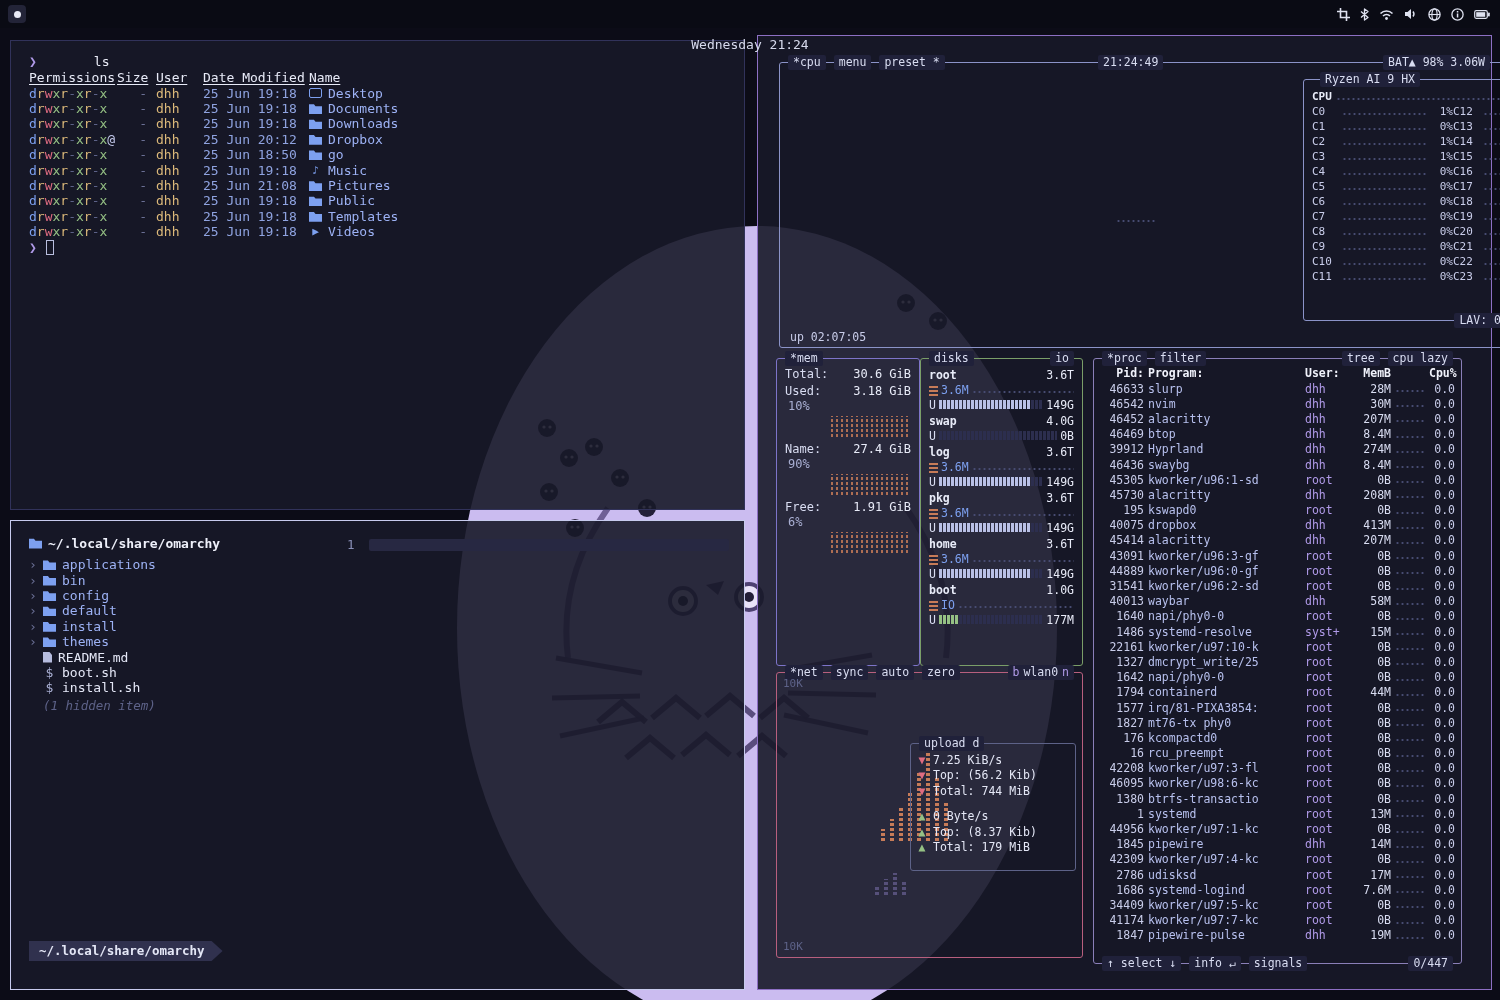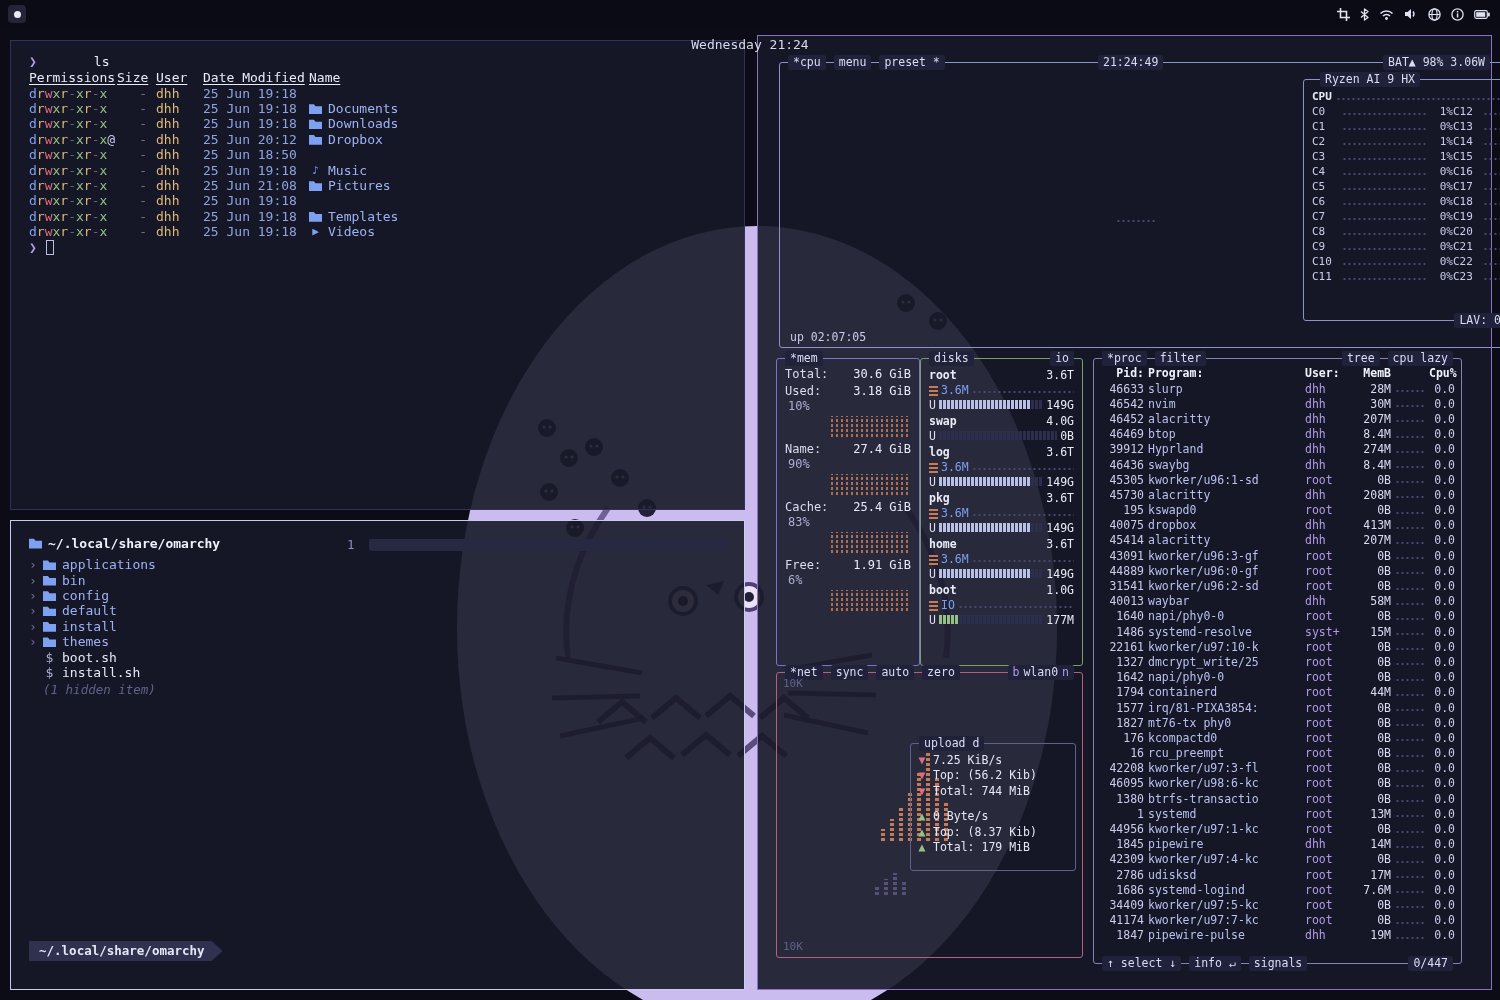--- a/index.html
+++ b/index.html
@@ -268,20 +268,24 @@
     <span class="col-user">User</span>
     <span class="col-date">Date Modified</span>
     <span class="col-name">Name</span>
   </div>
   <div>
       <div class="ls-row">
         <span class="col-perm"><span style="color: rgb(125, 160, 240);">d</span><span style="color: rgb(220, 185, 122);">r</span><span style="color: rgb(224, 108, 130);">w</span><span style="color: rgb(149, 193, 132);">x</span><span style="color: rgb(220, 185, 122);">r</span><span style="color: rgb(93, 98, 136);">-</span><span style="color: rgb(149, 193, 132);">x</span><span style="color: rgb(220, 185, 122);">r</span><span style="color: rgb(93, 98, 136);">-</span><span style="color: rgb(149, 193, 132);">x</span></span>
         <span class="col-size">-</span>
         <span class="col-user">dhh</span>
         <span class="col-date">25 Jun 19:18</span>
+        <span class="col-name">
+          <span class="fic fic-desktop"></span>
+          <span>Desktop</span>
+        </span>
       </div>
       <div class="ls-row">
         <span class="col-perm"><span style="color: rgb(125, 160, 240);">d</span><span style="color: rgb(220, 185, 122);">r</span><span style="color: rgb(224, 108, 130);">w</span><span style="color: rgb(149, 193, 132);">x</span><span style="color: rgb(220, 185, 122);">r</span><span style="color: rgb(93, 98, 136);">-</span><span style="color: rgb(149, 193, 132);">x</span><span style="color: rgb(220, 185, 122);">r</span><span style="color: rgb(93, 98, 136);">-</span><span style="color: rgb(149, 193, 132);">x</span></span>
         <span class="col-size">-</span>
         <span class="col-user">dhh</span>
         <span class="col-date">25 Jun 19:18</span>
         <span class="col-name">
           <span class="fic fic-folder"></span>
           <span>Documents</span>
         </span>
@@ -304,20 +308,24 @@
         <span class="col-name">
           <span class="fic fic-folder"></span>
           <span>Dropbox</span>
         </span>
       </div>
       <div class="ls-row">
         <span class="col-perm"><span style="color: rgb(125, 160, 240);">d</span><span style="color: rgb(220, 185, 122);">r</span><span style="color: rgb(224, 108, 130);">w</span><span style="color: rgb(149, 193, 132);">x</span><span style="color: rgb(220, 185, 122);">r</span><span style="color: rgb(93, 98, 136);">-</span><span style="color: rgb(149, 193, 132);">x</span><span style="color: rgb(220, 185, 122);">r</span><span style="color: rgb(93, 98, 136);">-</span><span style="color: rgb(149, 193, 132);">x</span></span>
         <span class="col-size">-</span>
         <span class="col-user">dhh</span>
         <span class="col-date">25 Jun 18:50</span>
+        <span class="col-name">
+          <span class="fic fic-folder"></span>
+          <span>go</span>
+        </span>
       </div>
       <div class="ls-row">
         <span class="col-perm"><span style="color: rgb(125, 160, 240);">d</span><span style="color: rgb(220, 185, 122);">r</span><span style="color: rgb(224, 108, 130);">w</span><span style="color: rgb(149, 193, 132);">x</span><span style="color: rgb(220, 185, 122);">r</span><span style="color: rgb(93, 98, 136);">-</span><span style="color: rgb(149, 193, 132);">x</span><span style="color: rgb(220, 185, 122);">r</span><span style="color: rgb(93, 98, 136);">-</span><span style="color: rgb(149, 193, 132);">x</span></span>
         <span class="col-size">-</span>
         <span class="col-user">dhh</span>
         <span class="col-date">25 Jun 19:18</span>
         <span class="col-name">
           <span class="fic fic-music">♪</span>
           <span>Music</span>
         </span>
@@ -330,20 +338,24 @@
         <span class="col-name">
           <span class="fic fic-folder"></span>
           <span>Pictures</span>
         </span>
       </div>
       <div class="ls-row">
         <span class="col-perm"><span style="color: rgb(125, 160, 240);">d</span><span style="color: rgb(220, 185, 122);">r</span><span style="color: rgb(224, 108, 130);">w</span><span style="color: rgb(149, 193, 132);">x</span><span style="color: rgb(220, 185, 122);">r</span><span style="color: rgb(93, 98, 136);">-</span><span style="color: rgb(149, 193, 132);">x</span><span style="color: rgb(220, 185, 122);">r</span><span style="color: rgb(93, 98, 136);">-</span><span style="color: rgb(149, 193, 132);">x</span></span>
         <span class="col-size">-</span>
         <span class="col-user">dhh</span>
         <span class="col-date">25 Jun 19:18</span>
+        <span class="col-name">
+          <span class="fic fic-folder"></span>
+          <span>Public</span>
+        </span>
       </div>
       <div class="ls-row">
         <span class="col-perm"><span style="color: rgb(125, 160, 240);">d</span><span style="color: rgb(220, 185, 122);">r</span><span style="color: rgb(224, 108, 130);">w</span><span style="color: rgb(149, 193, 132);">x</span><span style="color: rgb(220, 185, 122);">r</span><span style="color: rgb(93, 98, 136);">-</span><span style="color: rgb(149, 193, 132);">x</span><span style="color: rgb(220, 185, 122);">r</span><span style="color: rgb(93, 98, 136);">-</span><span style="color: rgb(149, 193, 132);">x</span></span>
         <span class="col-size">-</span>
         <span class="col-user">dhh</span>
         <span class="col-date">25 Jun 19:18</span>
         <span class="col-name">
           <span class="fic fic-folder"></span>
           <span>Templates</span>
         </span>
@@ -395,20 +407,25 @@
       </div>
       <div class="fm-row">
         <span class="fm-chev">›</span>
         <span class="fic fic-folder"></span>
         <span class="fm-name dirname">install</span>
       </div>
       <div class="fm-row">
         <span class="fm-chev">›</span>
         <span class="fic fic-folder"></span>
         <span class="fm-name dirname">themes</span>
+      </div>
+      <div class="fm-row">
+        <span class="fm-chev"></span>
+        <span class="fic fic-doc"></span>
+        <span class="fm-name">README.md</span>
       </div>
       <div class="fm-row">
         <span class="fm-chev"></span>
         <span class="fm-dollar">$</span>
         <span class="fm-name">boot.sh</span>
       </div>
       <div class="fm-row">
         <span class="fm-chev"></span>
         <span class="fm-dollar">$</span>
         <span class="fm-name">install.sh</span>
@@ -588,30 +605,20 @@
           </div>
           <span class="memgraph"></span>
         </div>
         <div class="mem-group">
           <div class="mem-line">
             <span class="mem-label">Name:</span>
             <span class="mem-val">27.4 GiB</span>
           </div>
           <div class="mem-line">
             <span class="mem-pct">90%</span>
-          </div>
-          <span class="memgraph"></span>
-        </div>
-        <div class="mem-group">
-          <div class="mem-line">
-            <span class="mem-label">Cache:</span>
-            <span class="mem-val">25.4 GiB</span>
-          </div>
-          <div class="mem-line">
-            <span class="mem-pct">83%</span>
           </div>
           <span class="memgraph"></span>
         </div>
         <div class="mem-group">
           <div class="mem-line">
             <span class="mem-label">Free:</span>
             <span class="mem-val">1.91 GiB</span>
           </div>
           <div class="mem-line">
             <span class="mem-pct">6%</span>

